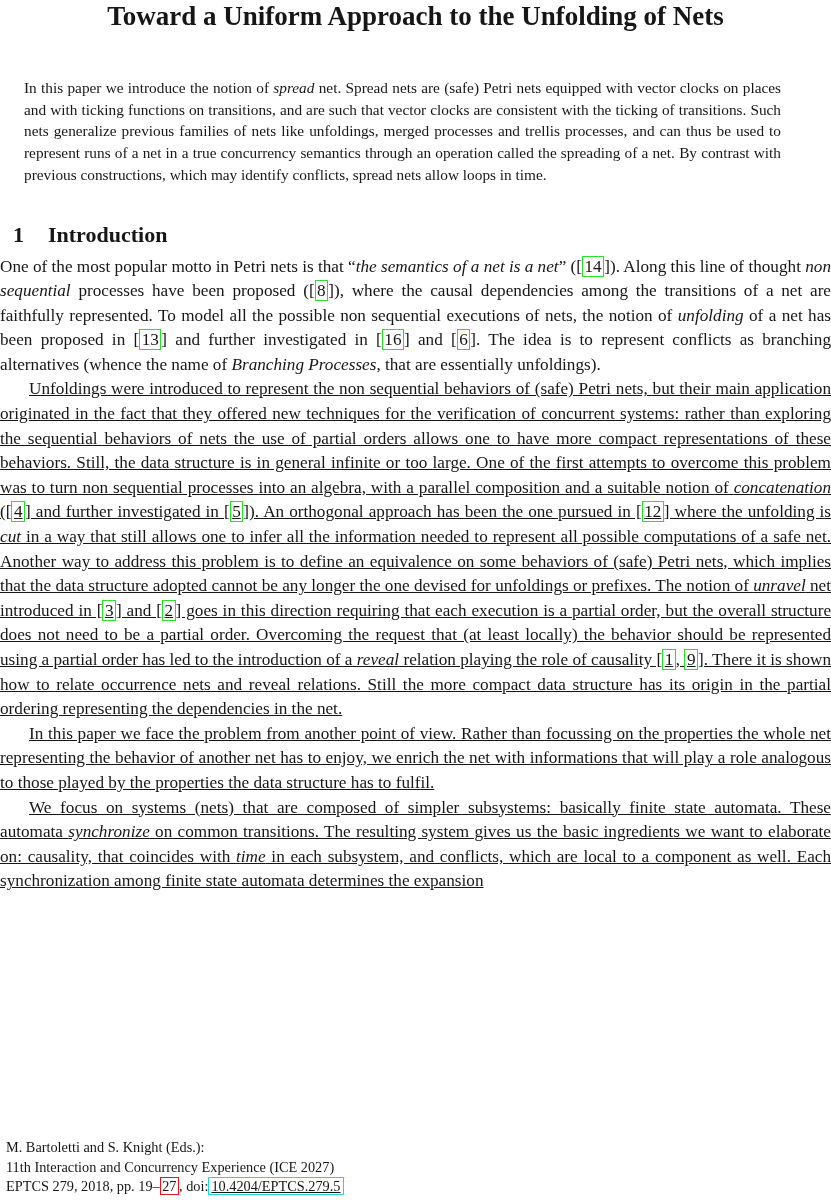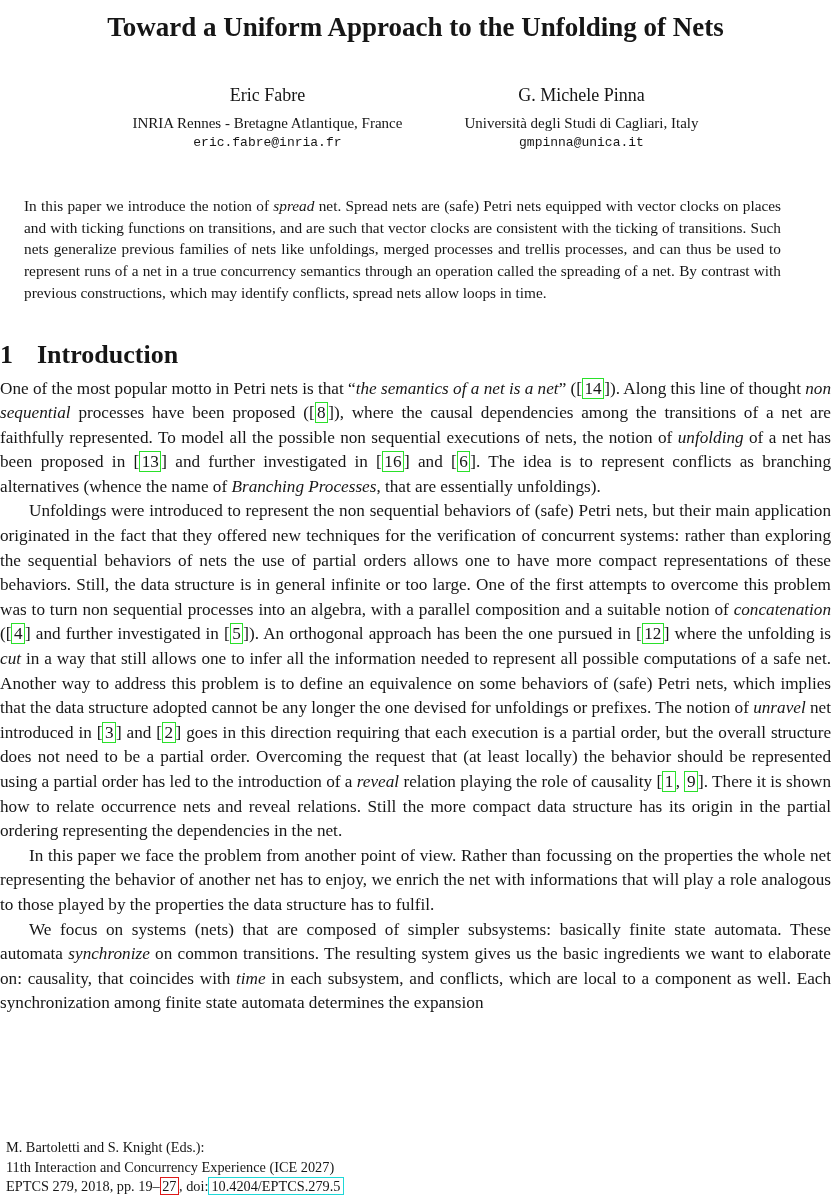--- a/index.html
+++ b/index.html
@@ -7,21 +7,21 @@
     background: #ffffff;
     color: #161616;
   }
   body {
     width: 831px; height: 1200px;
     position: relative;
     overflow: hidden;
     font-family: "Liberation Serif", serif;
   }
   .title {
-    margin: 0; padding-top: 12px;
+    margin: 0; padding-top: 1px;
     font-size: 27px; font-weight: bold;
     text-align: center;
     letter-spacing: 0px;
   }
   .authors {
     display: flex;
     justify-content: center;
     gap: 62px;
     margin-top: 42px;
   }
@@ -33,70 +33,59 @@
     font-size: 13px; margin-top: 3px;
   }
   .abstract {
     margin: 45px 50px 0 24px;
     font-size: 15.3px;
     line-height: 21.7px;
     text-align: justify;
   }
   .section-heading {
     margin: 36px 15px 0 0;
-    font-size: 26px; font-weight: bold;
+    font-size: 22px; font-weight: bold; padding-left: 13px;
   }
   .section-heading .num { margin-right: 24px; }
   .bodytext { margin-top: 7px; }
   .body-par {
     margin: 0;
     font-size: 17.2px;
     line-height: 24.6px;
     text-align: justify;
   }
-  .body-par.indent { text-indent: 29px; }
+  .body-par.indent { text-indent: 29px; text-decoration: underline; }
   em { font-style: italic; }
   .cite {
     font-style: normal;
     border: 1.5px solid var(--citation-border, #2ae02a);
     padding: 0 1.5px;
   }
   .footer {
     position: absolute;
     left: 6px; bottom: 3px;
     font-size: 14.3px;
     line-height: 19.6px;
   }
   .page-end {
     border: 1.5px solid var(--backref-border, #e01818);
     padding: 0 1.5px;
   }
   .doi {
     border: 1.5px solid var(--doi-border, #1ed8d8);
     padding: 0 2px;
+    text-decoration: underline;
   }
 </style>
 </head>
 <body>
 
 <header>
   <h1 class="title">Toward a Uniform Approach to the Unfolding of Nets</h1>
 
-  <div class="authors">
-    <div class="author">
-      <div class="name">Eric Fabre</div>
-      <div class="affil">INRIA Rennes - Bretagne Atlantique, France</div>
-      <div class="email">eric.fabre@inria.fr</div>
-    </div>
-    <div class="author">
-      <div class="name">G. Michele Pinna</div>
-      <div class="affil">Università degli Studi di Cagliari, Italy</div>
-      <div class="email">gmpinna@unica.it</div>
-    </div>
-  </div>
 </header>
 
 <section class="abstract">In this paper we introduce the notion of <em>spread</em> net. Spread nets are (safe) Petri nets equipped with vector clocks on places and with ticking functions on transitions, and are such that vector clocks are consistent with the ticking of transitions.  Such nets generalize previous families of nets like unfoldings, merged processes and trellis processes, and can thus be used to represent runs of a net in a true concurrency semantics through an operation called the spreading of a net. By contrast with previous constructions, which may identify conflicts, spread nets allow loops in time.</section>
 
 <h2 class="section-heading">
   <span class="num">1</span><span>Introduction</span>
 </h2>
 
 <div class="bodytext">
   <p class="body-par">One of the most popular motto in Petri nets is that “<em>the semantics of a net is a net</em>” ([<span class="cite">14</span>]). Along this line of thought <em>non sequential</em> processes have been proposed ([<span class="cite">8</span>]), where the causal dependencies among the transitions of a net are faithfully represented. To model all the possible non sequential executions of nets, the notion of <em>unfolding</em> of a net has been proposed in [<span class="cite">13</span>] and further investigated in [<span class="cite">16</span>] and [<span class="cite">6</span>]. The idea is to represent conflicts as branching alternatives (whence the name of <em>Branching Processes</em>, that are essentially unfoldings).</p>

